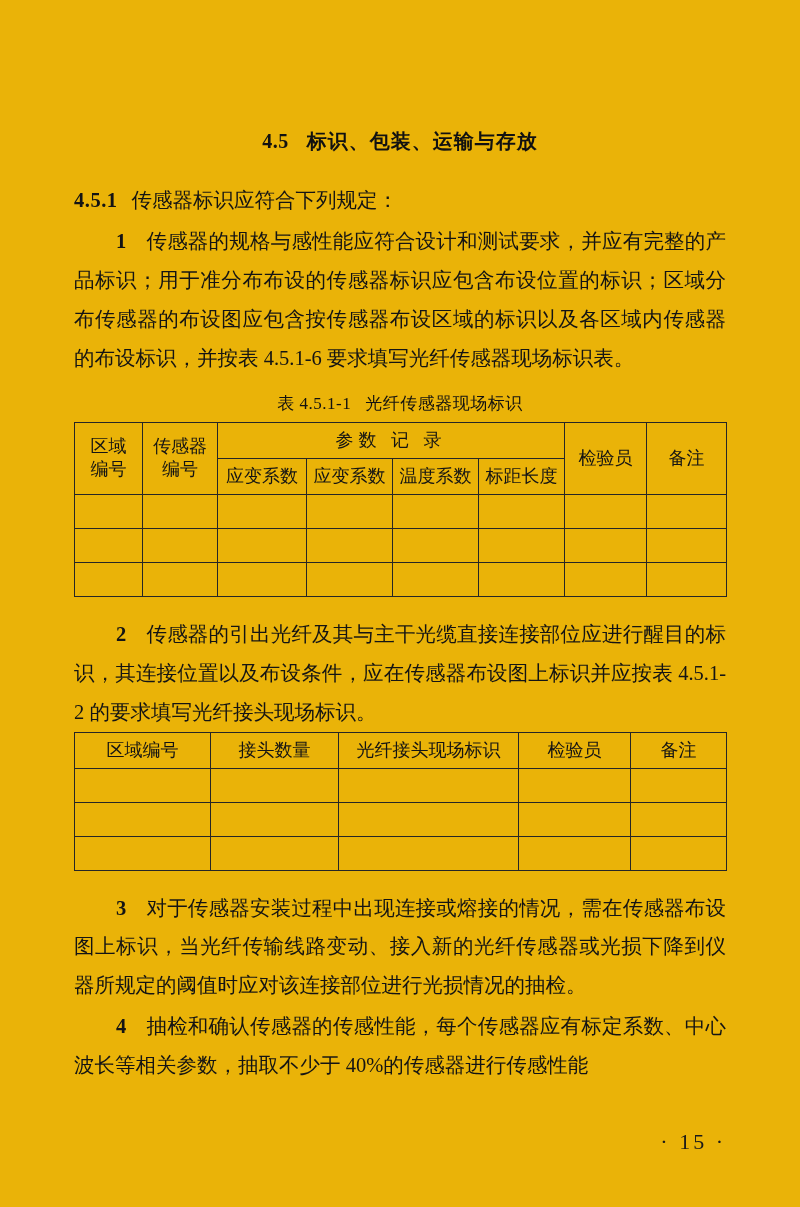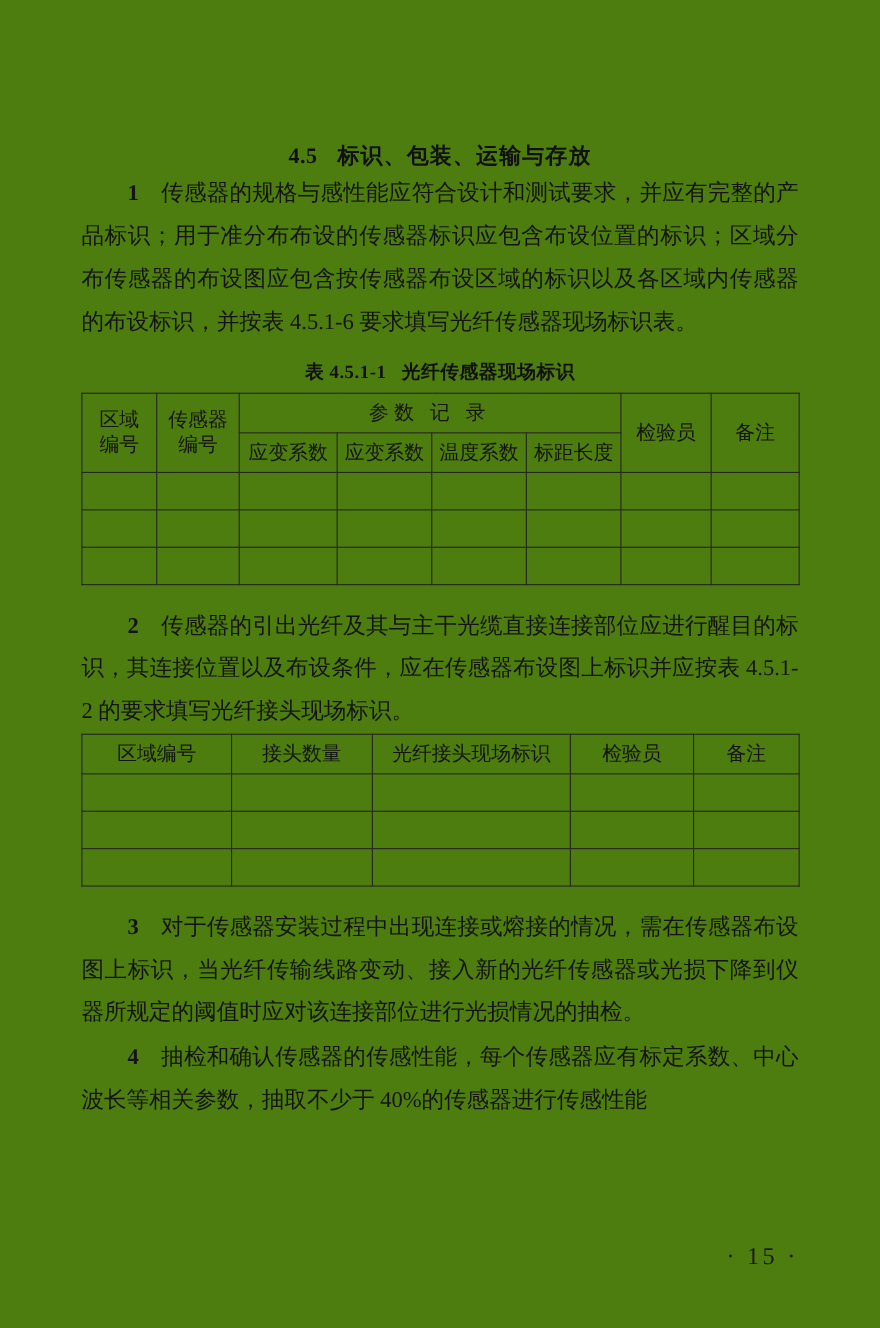--- a/index.html
+++ b/index.html
@@ -12,21 +12,21 @@
     height: 1207px;
     position: relative;
     font-family: "Liberation Serif", "DejaVu Serif", serif;
     color: #1a1a1a;
     overflow: hidden;
   }
 
   .page {
     position: absolute;
     inset: 0;
-    background: #4d7c0f;
+    background: #eab308;
     padding: 0;
   }
 
   .content {
     position: absolute;
     left: 74px;
     top: 0;
     width: 652px;
   }
 
@@ -72,21 +72,21 @@
     font-weight: bold;
     display: inline-block;
     margin-left: 42px;
     margin-right: 20px;
   }
 
   
   .table-caption {
     text-align: center;
     font-size: 17px;
-    font-weight: bold;
+    font-weight: normal;
     margin-top: 14px;
     margin-bottom: 7px;
     letter-spacing: 0.5px;
     color: #111;
   }
   .table-caption .cap-num { margin-right: 14px; }
 
   
   table.doc-table {
     width: 652px;
@@ -130,20 +130,23 @@
 </head>
 <body>
 
 <div class="page">
   <div class="content">
 
     <div class="section-heading">
       <span class="num">4.5</span><span>标识、包装、运输与存放</span>
     </div>
 
+    <div class="clause">
+      <span class="clause-num">4.5.1</span><span>传感器标识应符合下列规定：</span>
+    </div>
 
     <div class="item">
       <span class="item-num">1</span><span>传感器的规格与感性能应符合设计和测试要求，并应有完整的产品标识；用于准分布布设的传感器标识应包含布设位置的标识；区域分布传感器的布设图应包含按传感器布设区域的标识以及各区域内传感器的布设标识，并按表 4.5.1-6 要求填写光纤传感器现场标识表。</span>
     </div>
 
     <div class="table-caption">
       <span class="cap-num">表 4.5.1-1</span><span>光纤传感器现场标识</span>
     </div>
 
     <table class="doc-table">

